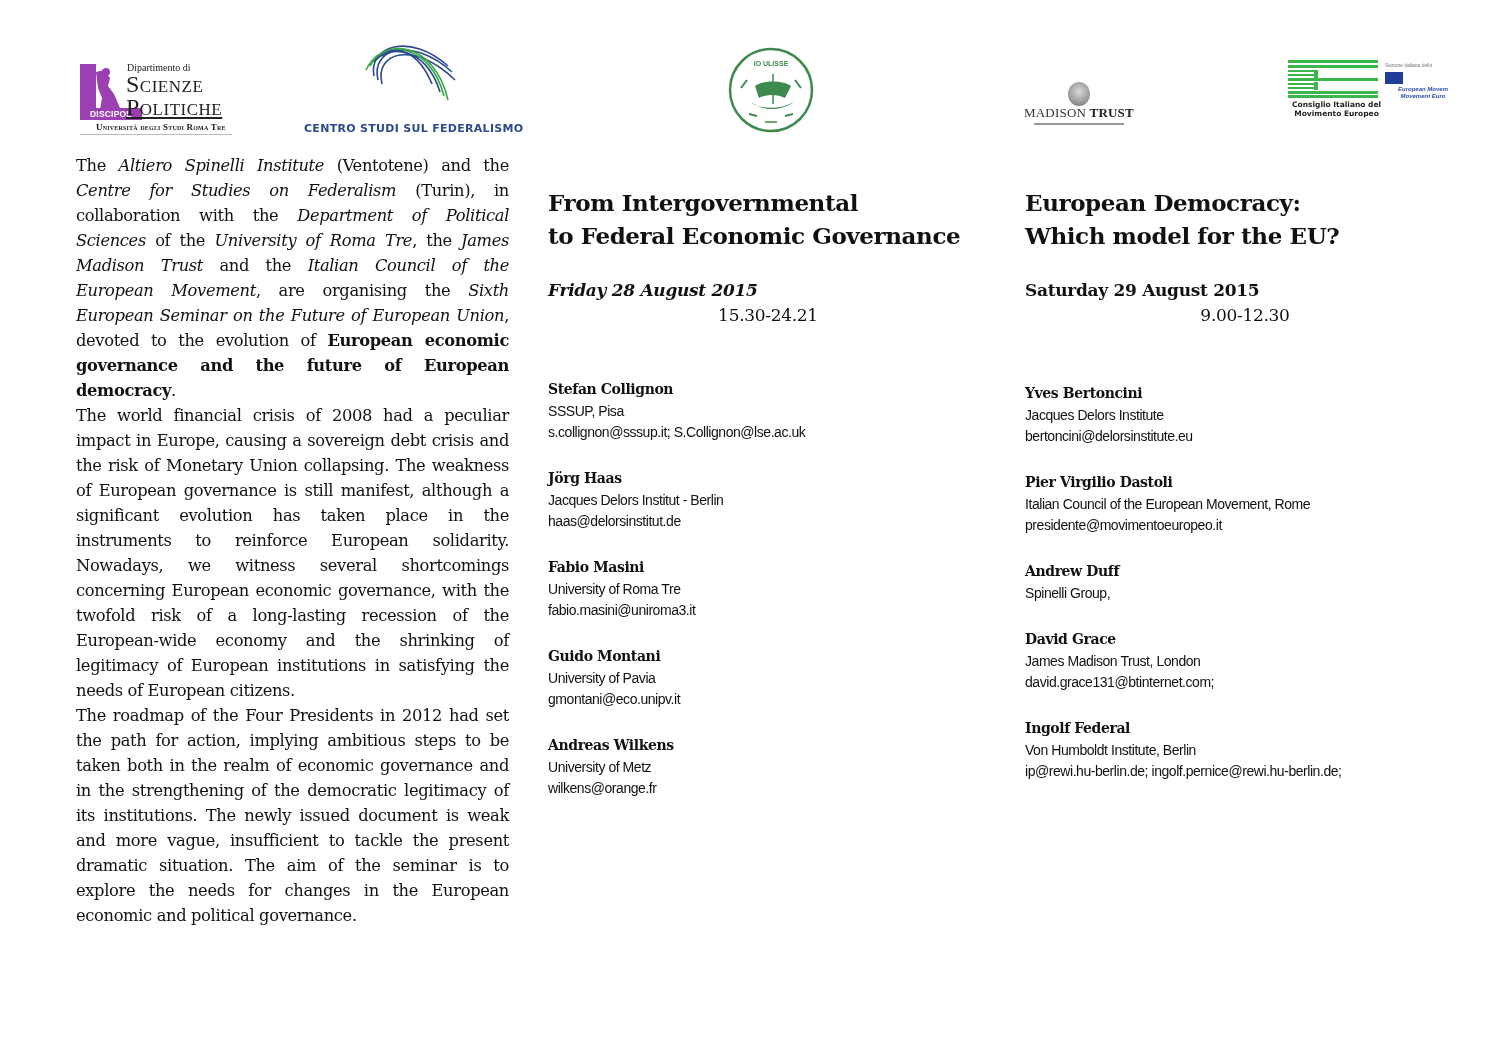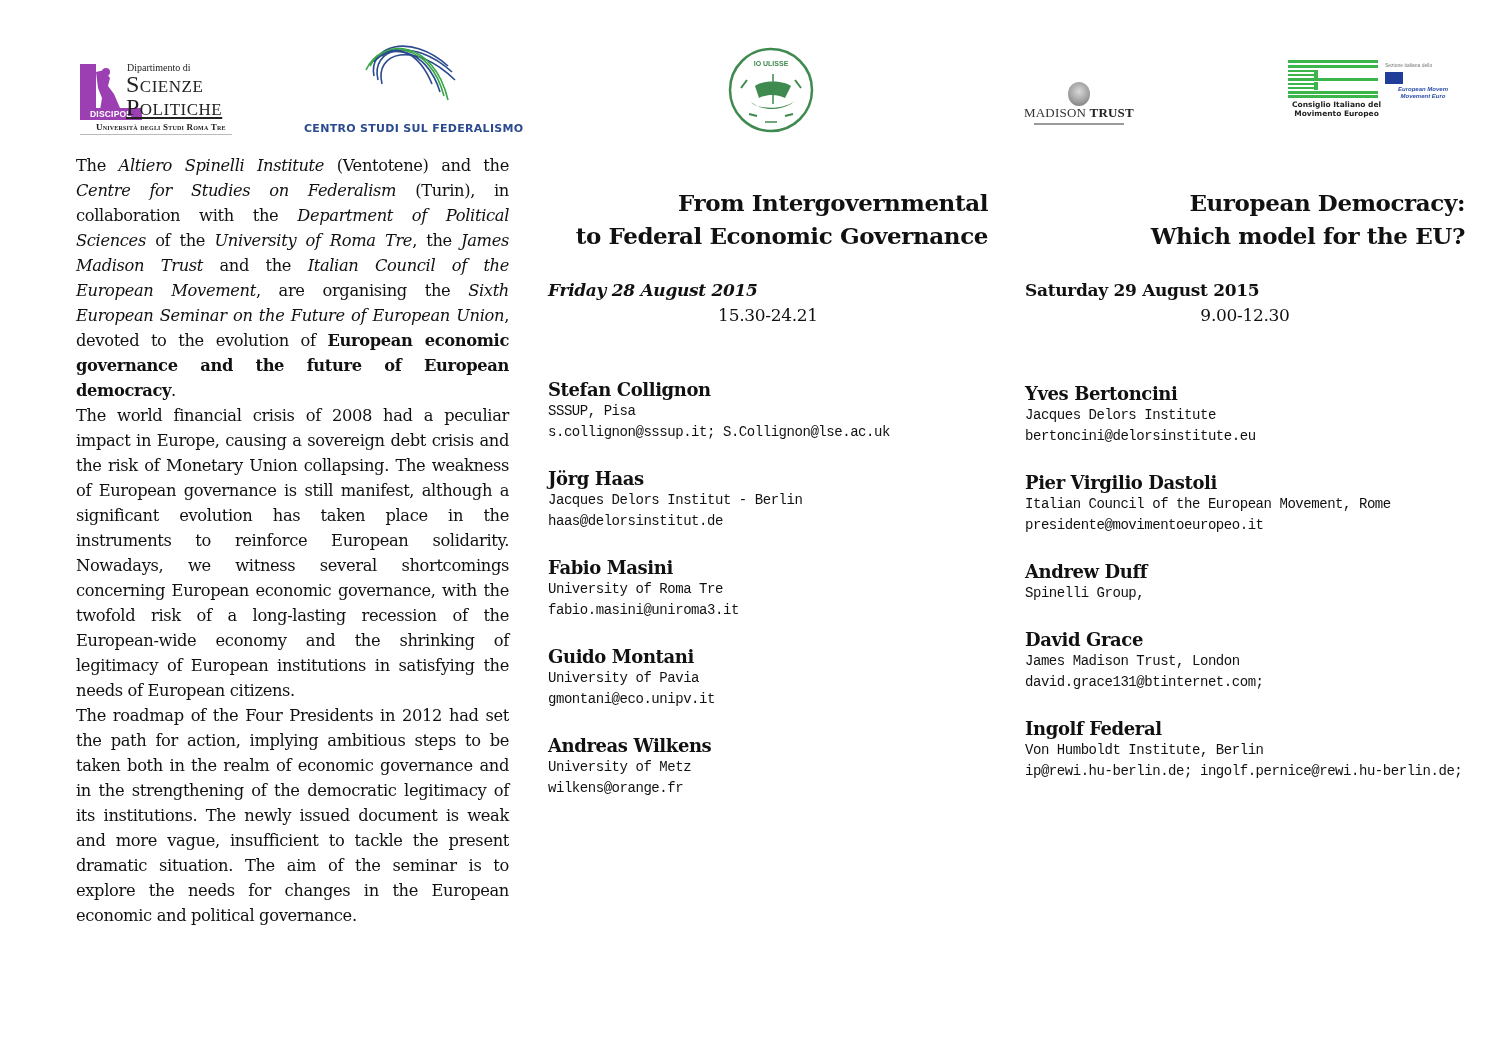--- a/index.html
+++ b/index.html
@@ -49,39 +49,39 @@
     }
     .intro p { margin: 0; }
     .intro i { font-style: italic; }
     .intro b { font-weight: bold; }
 
     
     .session { width: 440px; }
     .session-1 { left: 548px; top: 186px; }
     .session-2 { left: 1025px; top: 186px; }
     .session-title {
-      text-align: right; font-family: "DejaVu Serif", serif;
+      text-align: left; font-family: "DejaVu Serif", serif;
       font-weight: bold; font-size: 23px; line-height: 33px; letter-spacing:-0.4px;
       margin: 0;
     }
     .session-date {
       text-align: left; font-family: "DejaVu Serif", serif;
       font-weight: bold; font-size: 17px; line-height: 25px; margin-top: 26px; letter-spacing:-0.3px;
     }
     .session-1 .session-date { font-style: italic; }
     .session-time {
       text-align: center; font-family: "DejaVu Serif", serif;
       font-size: 17px; line-height: 24px; letter-spacing:-0.3px;
     }
     .speakers { position: absolute; left: 0; width: 460px; }
     .session-1 .speakers { top: 192px; }
     .session-2 .speakers { top: 196px; }
     .speaker { margin-bottom: 24px; }
-    .speaker-name { font-family:"DejaVu Serif",serif; font-weight:bold; font-size:18px; line-height:23px; letter-spacing:-0.4px; }
-    .speaker-aff, .speaker-email { font-family:Liberation Mono, monospace; font-size:14px; line-height:21px; letter-spacing:-0.45px; white-space:nowrap; }
+    .speaker-name { font-family:"DejaVu Serif",serif; font-weight:bold; font-size:14px; line-height:23px; letter-spacing:-0.4px; }
+    .speaker-aff, .speaker-email { font-family:Liberation Sans, sans-serif; font-size:14px; line-height:21px; letter-spacing:-0.45px; white-space:nowrap; }
   </style>
 </head>
 <body>
 
 <div class="abs logo-discipol">
   <svg class="discipol-mark" viewBox="0 0 44 58">
     <rect x="0" y="0" width="16" height="46" fill="#9b3fb3"></rect>
     <path d="M16 8 L24 6 L30 14 L28 22 L34 30 L40 44 L20 46 L22 34 L18 24 Z" fill="#9b3fb3"></path>
     <circle cx="26" cy="8" r="4" fill="#9b3fb3"></circle>
   </svg>

